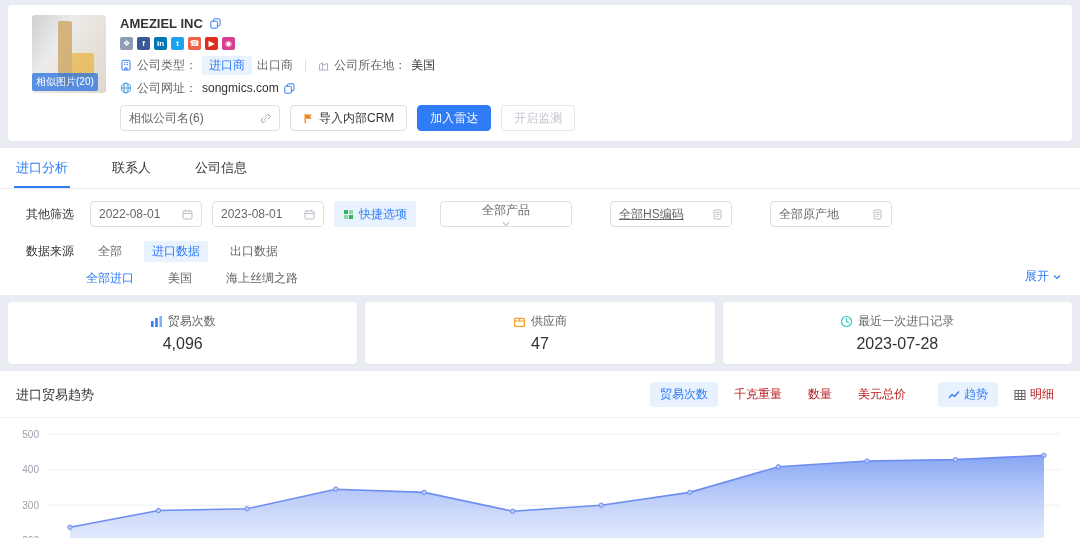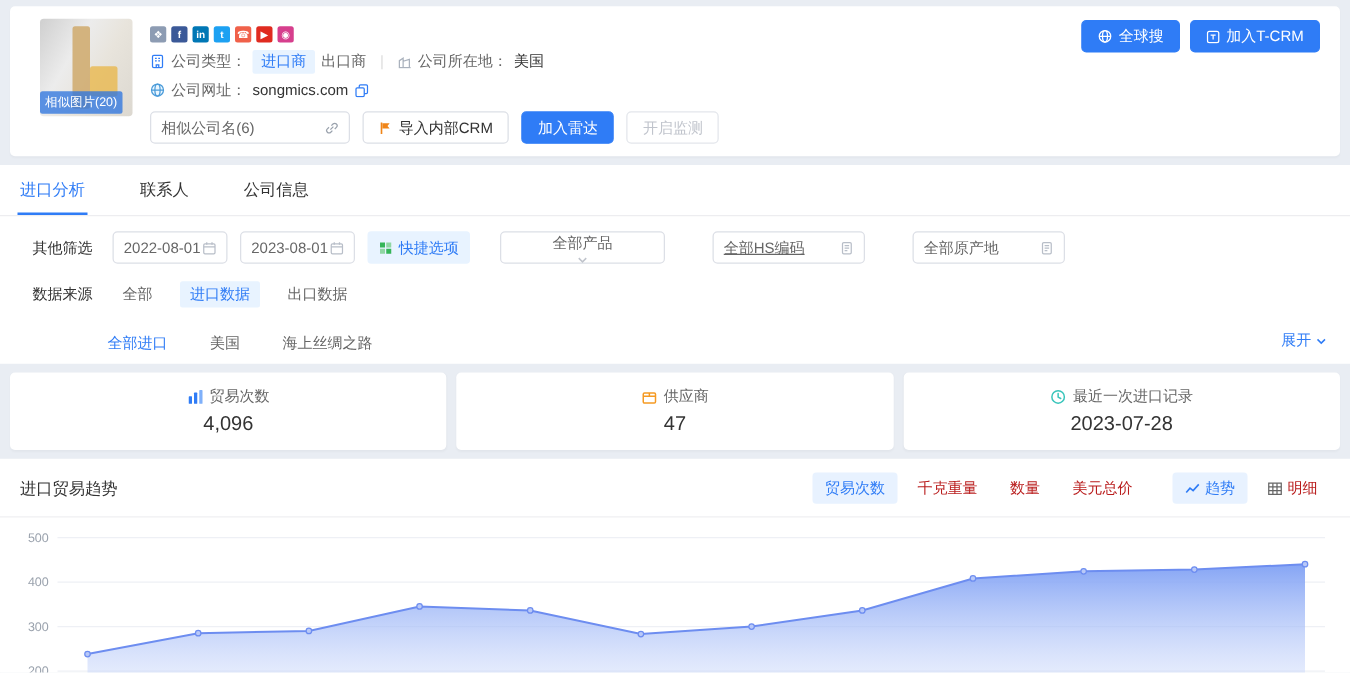--- a/index.html
+++ b/index.html
@@ -33,28 +33,28 @@
   .hdr-actions { position:absolute; right:16px; top:11px; display:flex; gap:8px; }
 
   
   #tab-section { margin-top:7px; background:#fff; padding-bottom:8px; }
   #tabs { display:flex; gap:40px; padding:0 14px; border-bottom:1px solid #ededf0; }
   .tab { padding:11px 2px 9px; font-size:13px; color:#333; cursor:pointer; border-bottom:2px solid transparent; }
   .tab.on { color:#2f7cf6; border-bottom-color:#2f7cf6; }
   #filters { padding:12px 16px 0 26px; position:relative; }
   .frow { display:flex; align-items:center; gap:10px; }
   .flabel { color:#333; margin-right:6px; }
-  .datebox { width:92px; }
+  .datebox { width:112px; }
   .selbox { width:132px; }
   .hsbox { width:122px; }
   .quick-tag { height:26px; display:inline-flex; align-items:center; gap:5px; background:#e8f3ff; color:#2f7cf6; border-radius:3px; padding:0 9px; cursor:pointer; }
   .frow2 { margin-top:14px; }
   .src-opt { color:#666; padding:2px 8px; cursor:pointer; }
   .src-opt.on { background:#e8f3ff; color:#2f7cf6; border-radius:2px; }
-  .frow3 { margin-top:20px; padding-left:60px; display:flex; gap:34px;align-items:flex-end; }
+  .frow3 { margin-top:8px; padding-left:60px; display:flex; gap:34px;align-items:flex-end; }
   .sub-opt { color:#666; cursor:pointer; }
   .sub-opt.on { color:#2f7cf6; }
   #expand { position:absolute; right:18px; bottom:2px; color:#2f7cf6; display:flex; align-items:center; gap:3px; cursor:pointer; }
 
   
   #stats-band { padding:7px 8px; display:flex; gap:8px; }
   .stat-card { flex:1; background:#fff; border-radius:4px; height:62px; display:flex; flex-direction:column; align-items:center; justify-content:center; box-shadow:0 1px 2px rgba(0,0,0,.03); }
   .stat-label { display:flex; align-items:center; gap:5px; color:#666; }
   .stat-value { font-size:16px; color:#333; margin-top:5px; }
 
@@ -73,20 +73,29 @@
 </head>
 <body>
 
 <div id="app">
 
   <div class="card" id="header-card">
     <div class="thumb">
       <div class="thumb-badge">相似图片(20)</div>
     </div>
     <div class="hinfo">
+      <div class="name-row">
+        <span class="cname">AMEZIEL INC</span>
+        <span style="display:inline-flex;cursor:pointer;">
+          <svg width="11" height="11" viewBox="0 0 11 11">
+              <rect x="3.4" y="0.8" width="6.6" height="7" rx="1" fill="none" stroke="#2f7cf6"></rect>
+              <rect x="0.8" y="3.2" width="6.6" height="7" rx="1" fill="#fff" stroke="#2f7cf6"></rect>
+            </svg>
+        </span>
+      </div>
       <div class="social-row" id="social-row">
           <span class="soc" style="background: rgb(141, 156, 179);">❖</span>
           <span class="soc" style="background: rgb(59, 89, 152);">f</span>
           <span class="soc" style="background: rgb(0, 119, 181);">in</span>
           <span class="soc" style="background: rgb(29, 161, 242);">t</span>
           <span class="soc" style="background: rgb(240, 97, 74);">☎</span>
           <span class="soc" style="background: rgb(224, 43, 32);">▶</span>
           <span class="soc" style="background: rgb(214, 63, 141);">◉</span>
         </div>
       <div class="meta-row">
@@ -142,41 +151,20 @@
               </svg>
           </span>
           <span>导入内部CRM</span>
         </div>
         <div class="btn btn-primary">
           <span>加入雷达</span>
         </div>
         <div class="btn btn-disabled">
           <span>开启监测</span>
         </div>
-      </div>
-    </div>
-    <div class="hdr-actions">
-      <div class="btn btn-primary">
-        <span style="display:inline-flex;">
-          <svg width="12" height="12" viewBox="0 0 12 12">
-              <circle cx="6" cy="6" r="4.6" fill="none" stroke="#fff"></circle>
-              <ellipse cx="6" cy="6" rx="2" ry="4.6" fill="none" stroke="#fff"></ellipse>
-              <path d="M1.4 6 h9.2" stroke="#fff"></path>
-            </svg>
-        </span>
-        <span>全球搜</span>
-      </div>
-      <div class="btn btn-primary">
-        <span style="display:inline-flex;">
-          <svg width="11" height="11" viewBox="0 0 11 11">
-              <rect x="1" y="1" width="9" height="9" rx="1.5" fill="none" stroke="#fff"></rect>
-              <path d="M3.5 4 h4 M5.5 4 v3.6" stroke="#fff"></path>
-            </svg>
-        </span>
-        <span>加入T-CRM</span>
       </div>
     </div>
   </div>
 
   <div id="tab-section">
     <div id="tabs">
         <div class="tab on">进口分析</div>
         <div class="tab">联系人</div>
         <div class="tab">公司信息</div>
       </div>

